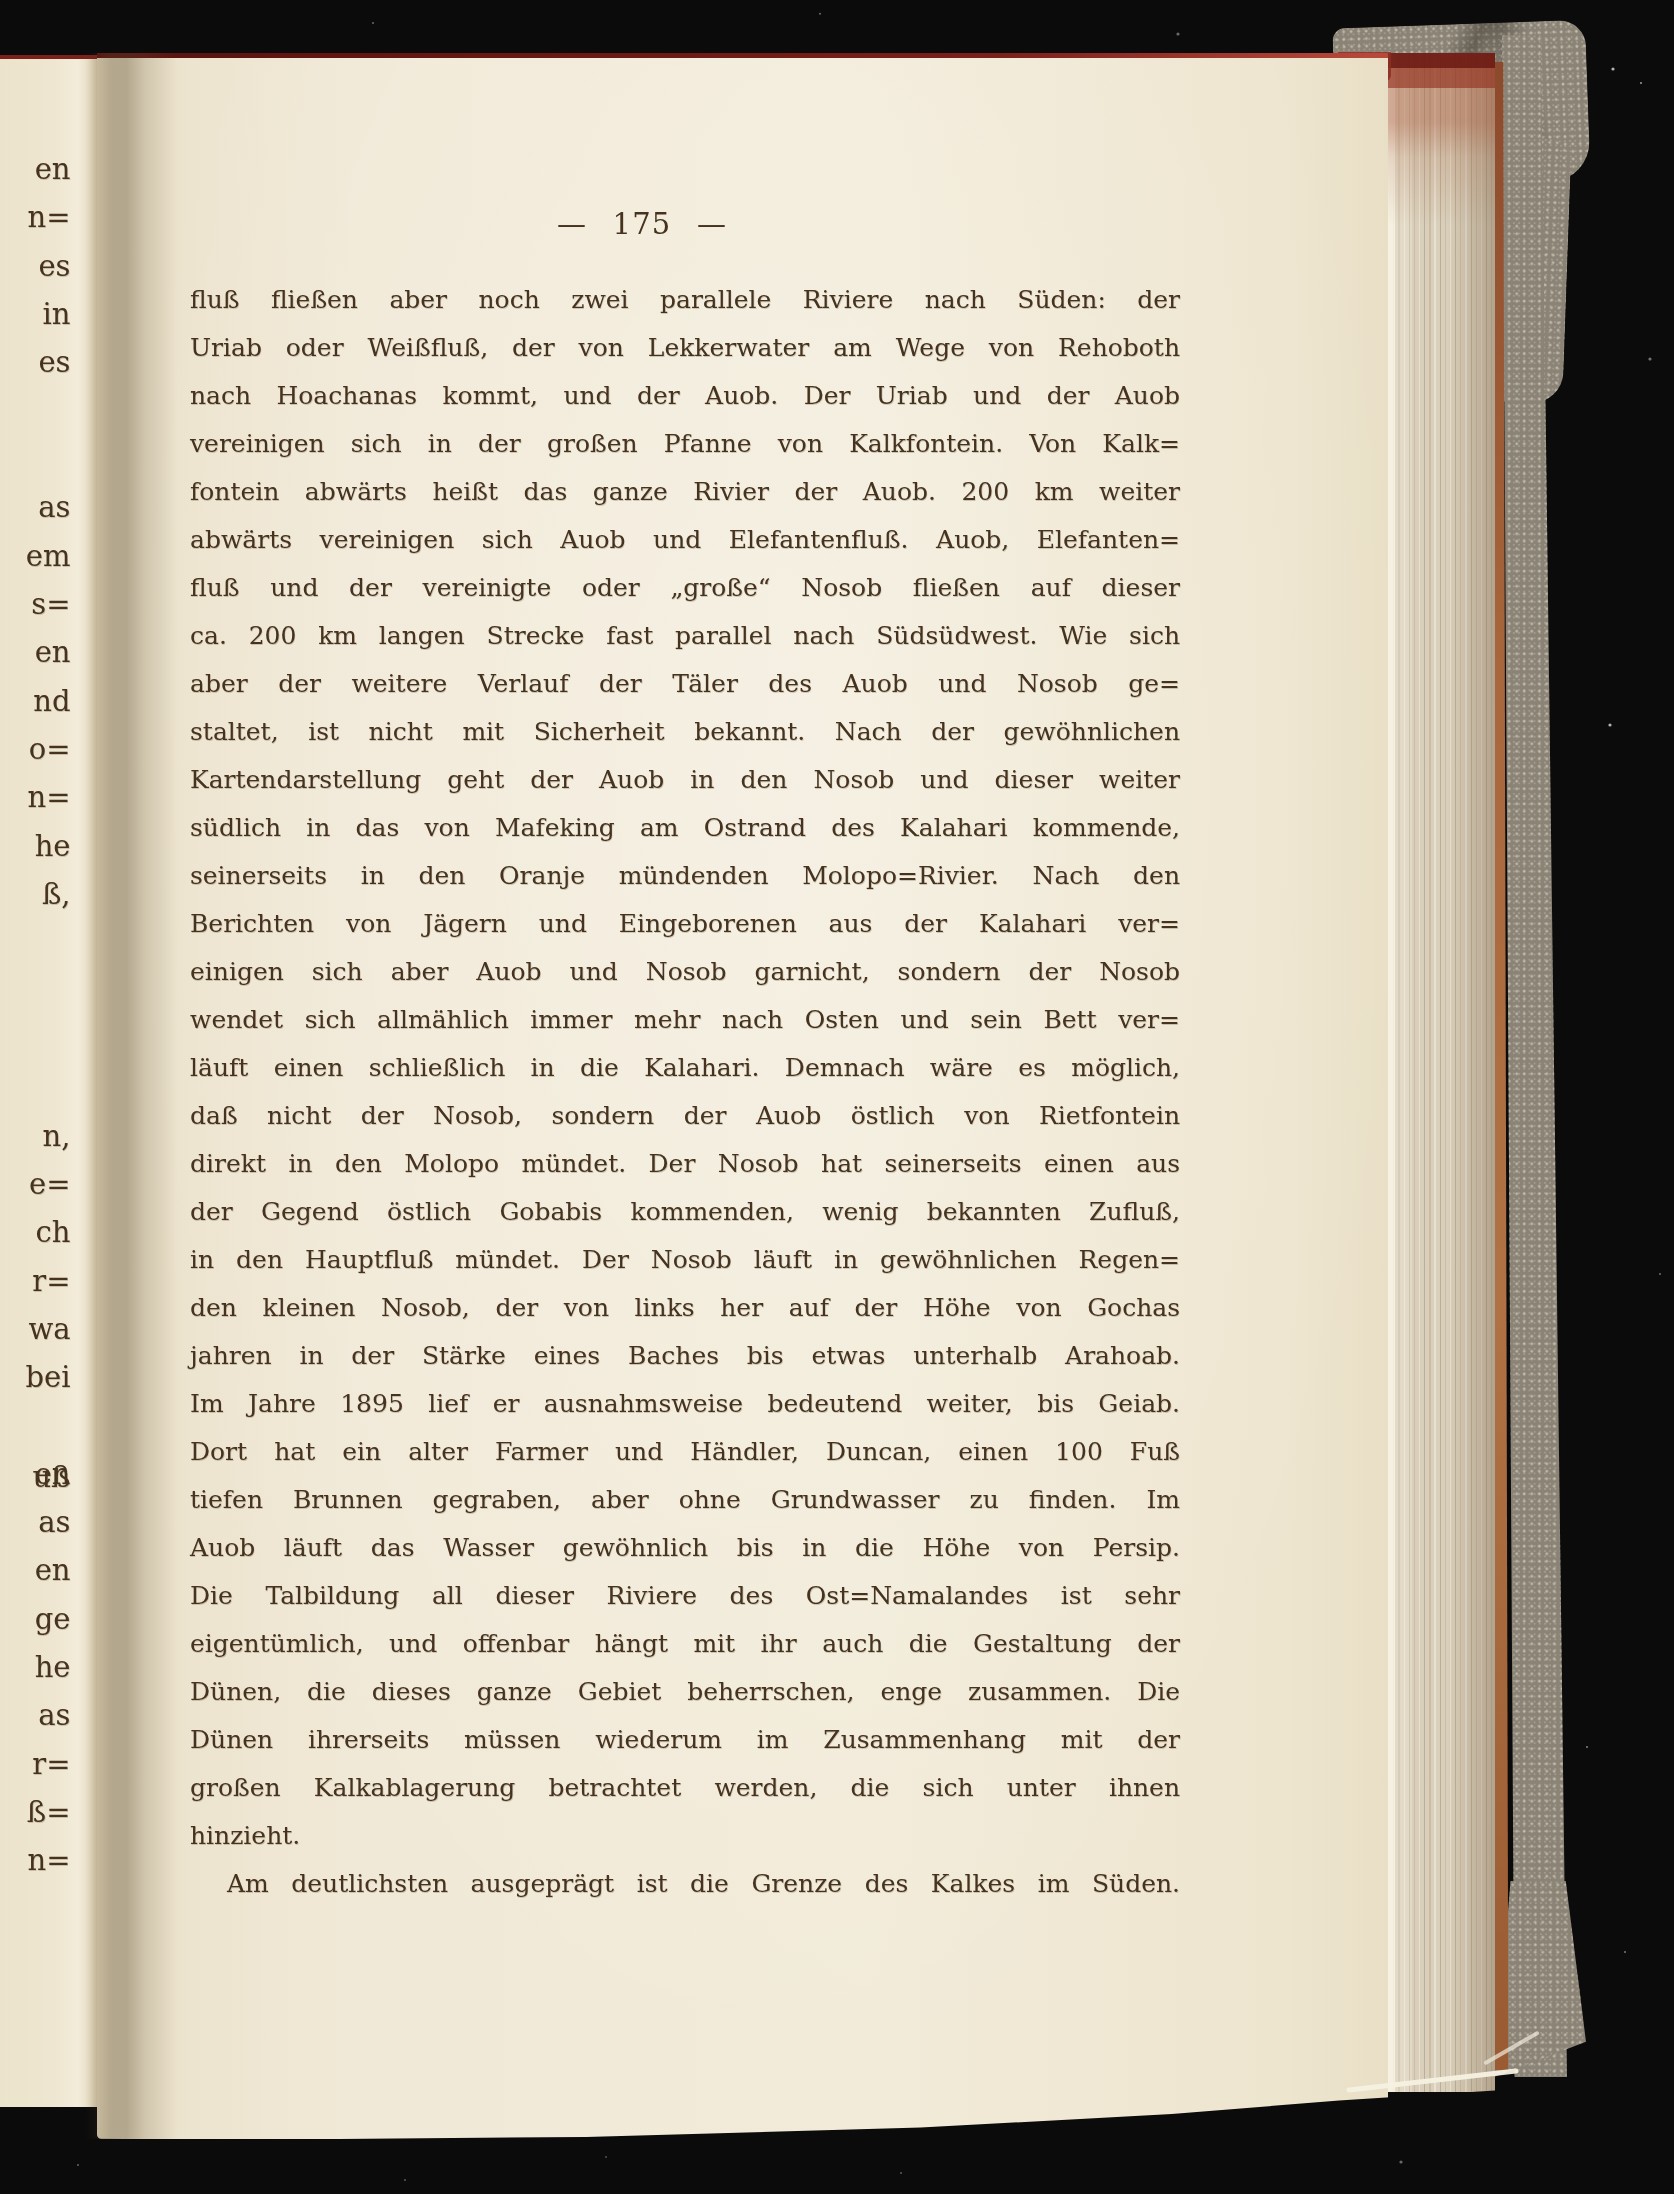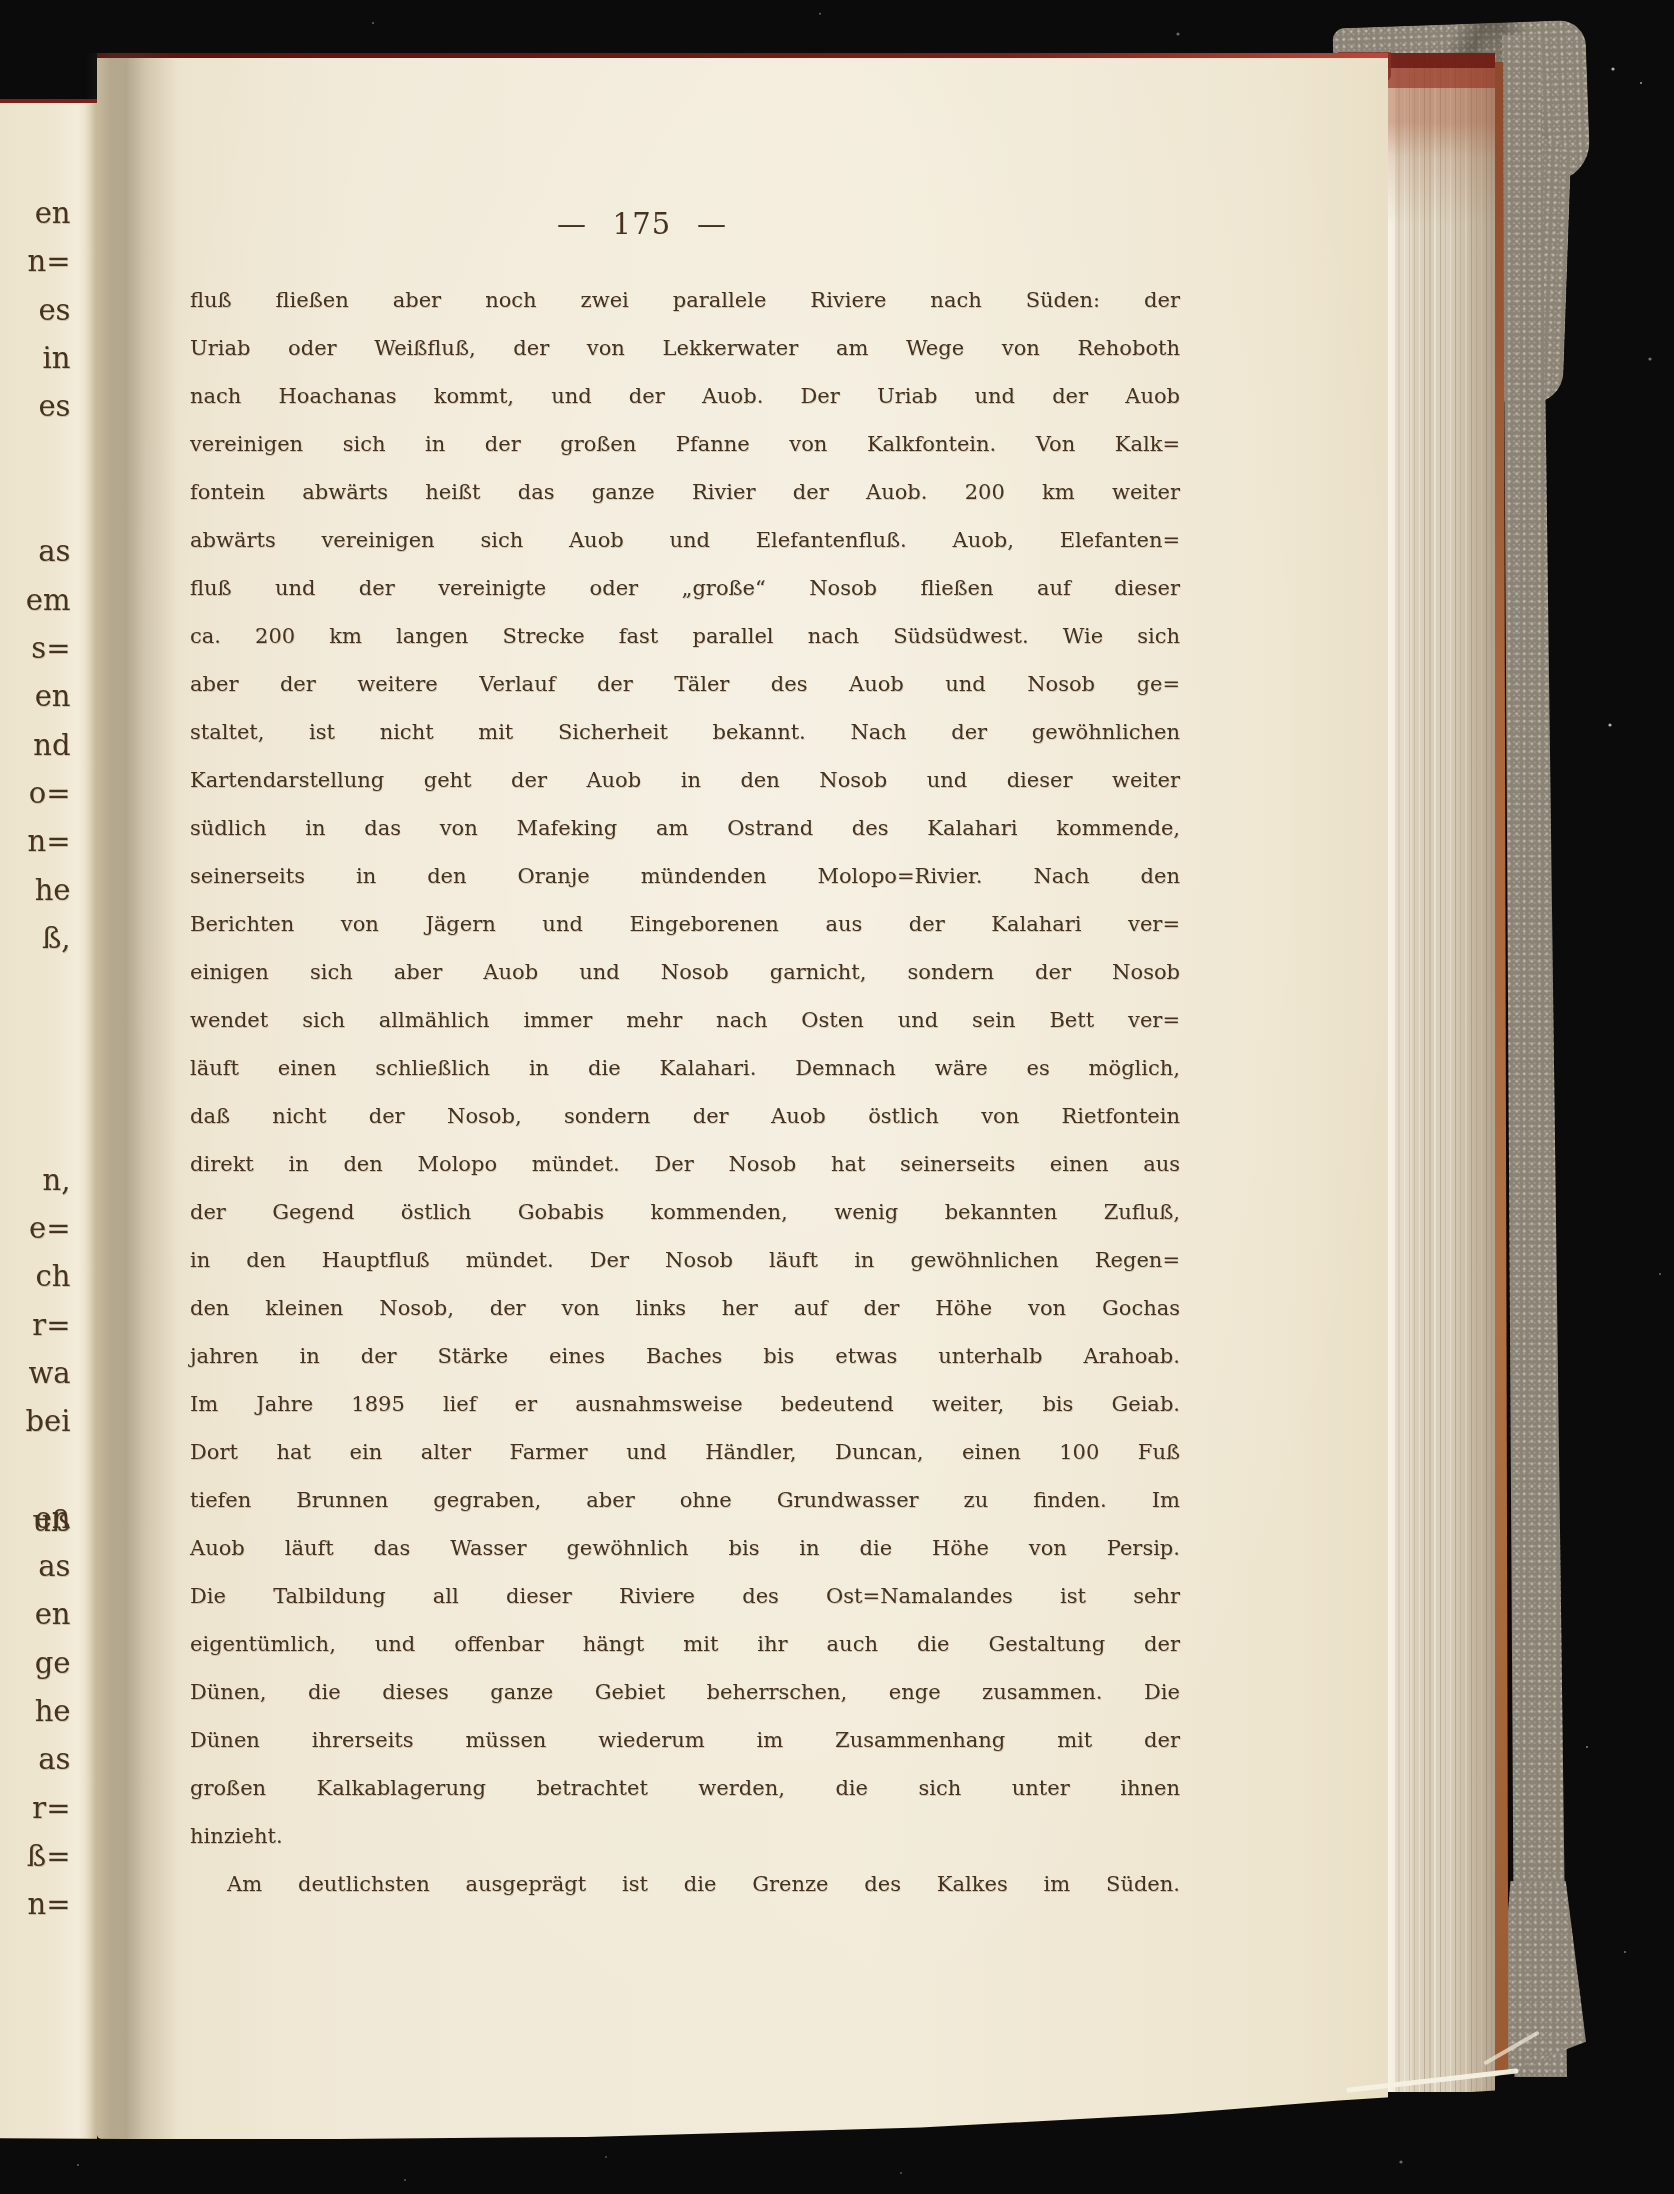--- a/index.html
+++ b/index.html
@@ -80,21 +80,20 @@
   .stain-patch{
     position:absolute;left:1338px;top:52px;width:53px;height:29px;
     background:#8c2f22;opacity:.85;border-radius:0 0 5.8px 2.3px;z-index:4;
   }
   
   .left-page{
     position:absolute;left:0;top:55px;width:97px;height:2048px;
     background:linear-gradient(90deg,#ece3cc 0%,#eee6d0 55%,#f3ecda 80%,#e8dec6 92%,#d6c8a8 100%);
     border-top:4.6px solid var(--top-edge-red,#7c201a);
     z-index:4;
-    margin-top:44px;
   }
   .frag-container{position:absolute;left:0;top:86px;right:0;}
   .frag{
     position:absolute;right:0;width:97px;height:48px;line-height:48px;
     padding-right:0;box-sizing:border-box;text-align:right;
     font-size:29px;color:var(--ink,#46331f);
     text-shadow:0.6px 0.6px 0 rgba(90,70,45,0.25);
   }
   .frag span{padding-right:26.5px;display:inline-block;}
   
@@ -118,21 +117,21 @@
   .page-header{
     position:absolute;left:0;top:145px;width:1090px;height:52px;line-height:52px;
     text-align:center;font-size:29px;letter-spacing:1.2px;word-spacing:15px;
     color:var(--ink,#46331f);
   }
   .text-block{
     position:absolute;left:93px;top:223px;width:990px;
   }
   .text-line{
     height:48px;line-height:48px;
-    font-size:21px;color:var(--ink,#46331f);
+    font-size:25px;color:var(--ink,#46331f);
     text-align:justify;text-align-last:justify;
     text-shadow:0.6px 0.6px 0 rgba(90,70,45,0.25);
     white-space:normal;
   }
   .text-line.no-just{text-align-last:left;}
   .text-line.indent{text-indent:37px;}
   
   .gutter-shadow{
     position:absolute;left:85px;top:53px;width:92px;height:2086px;
     background:linear-gradient(90deg, transparent 0%,

